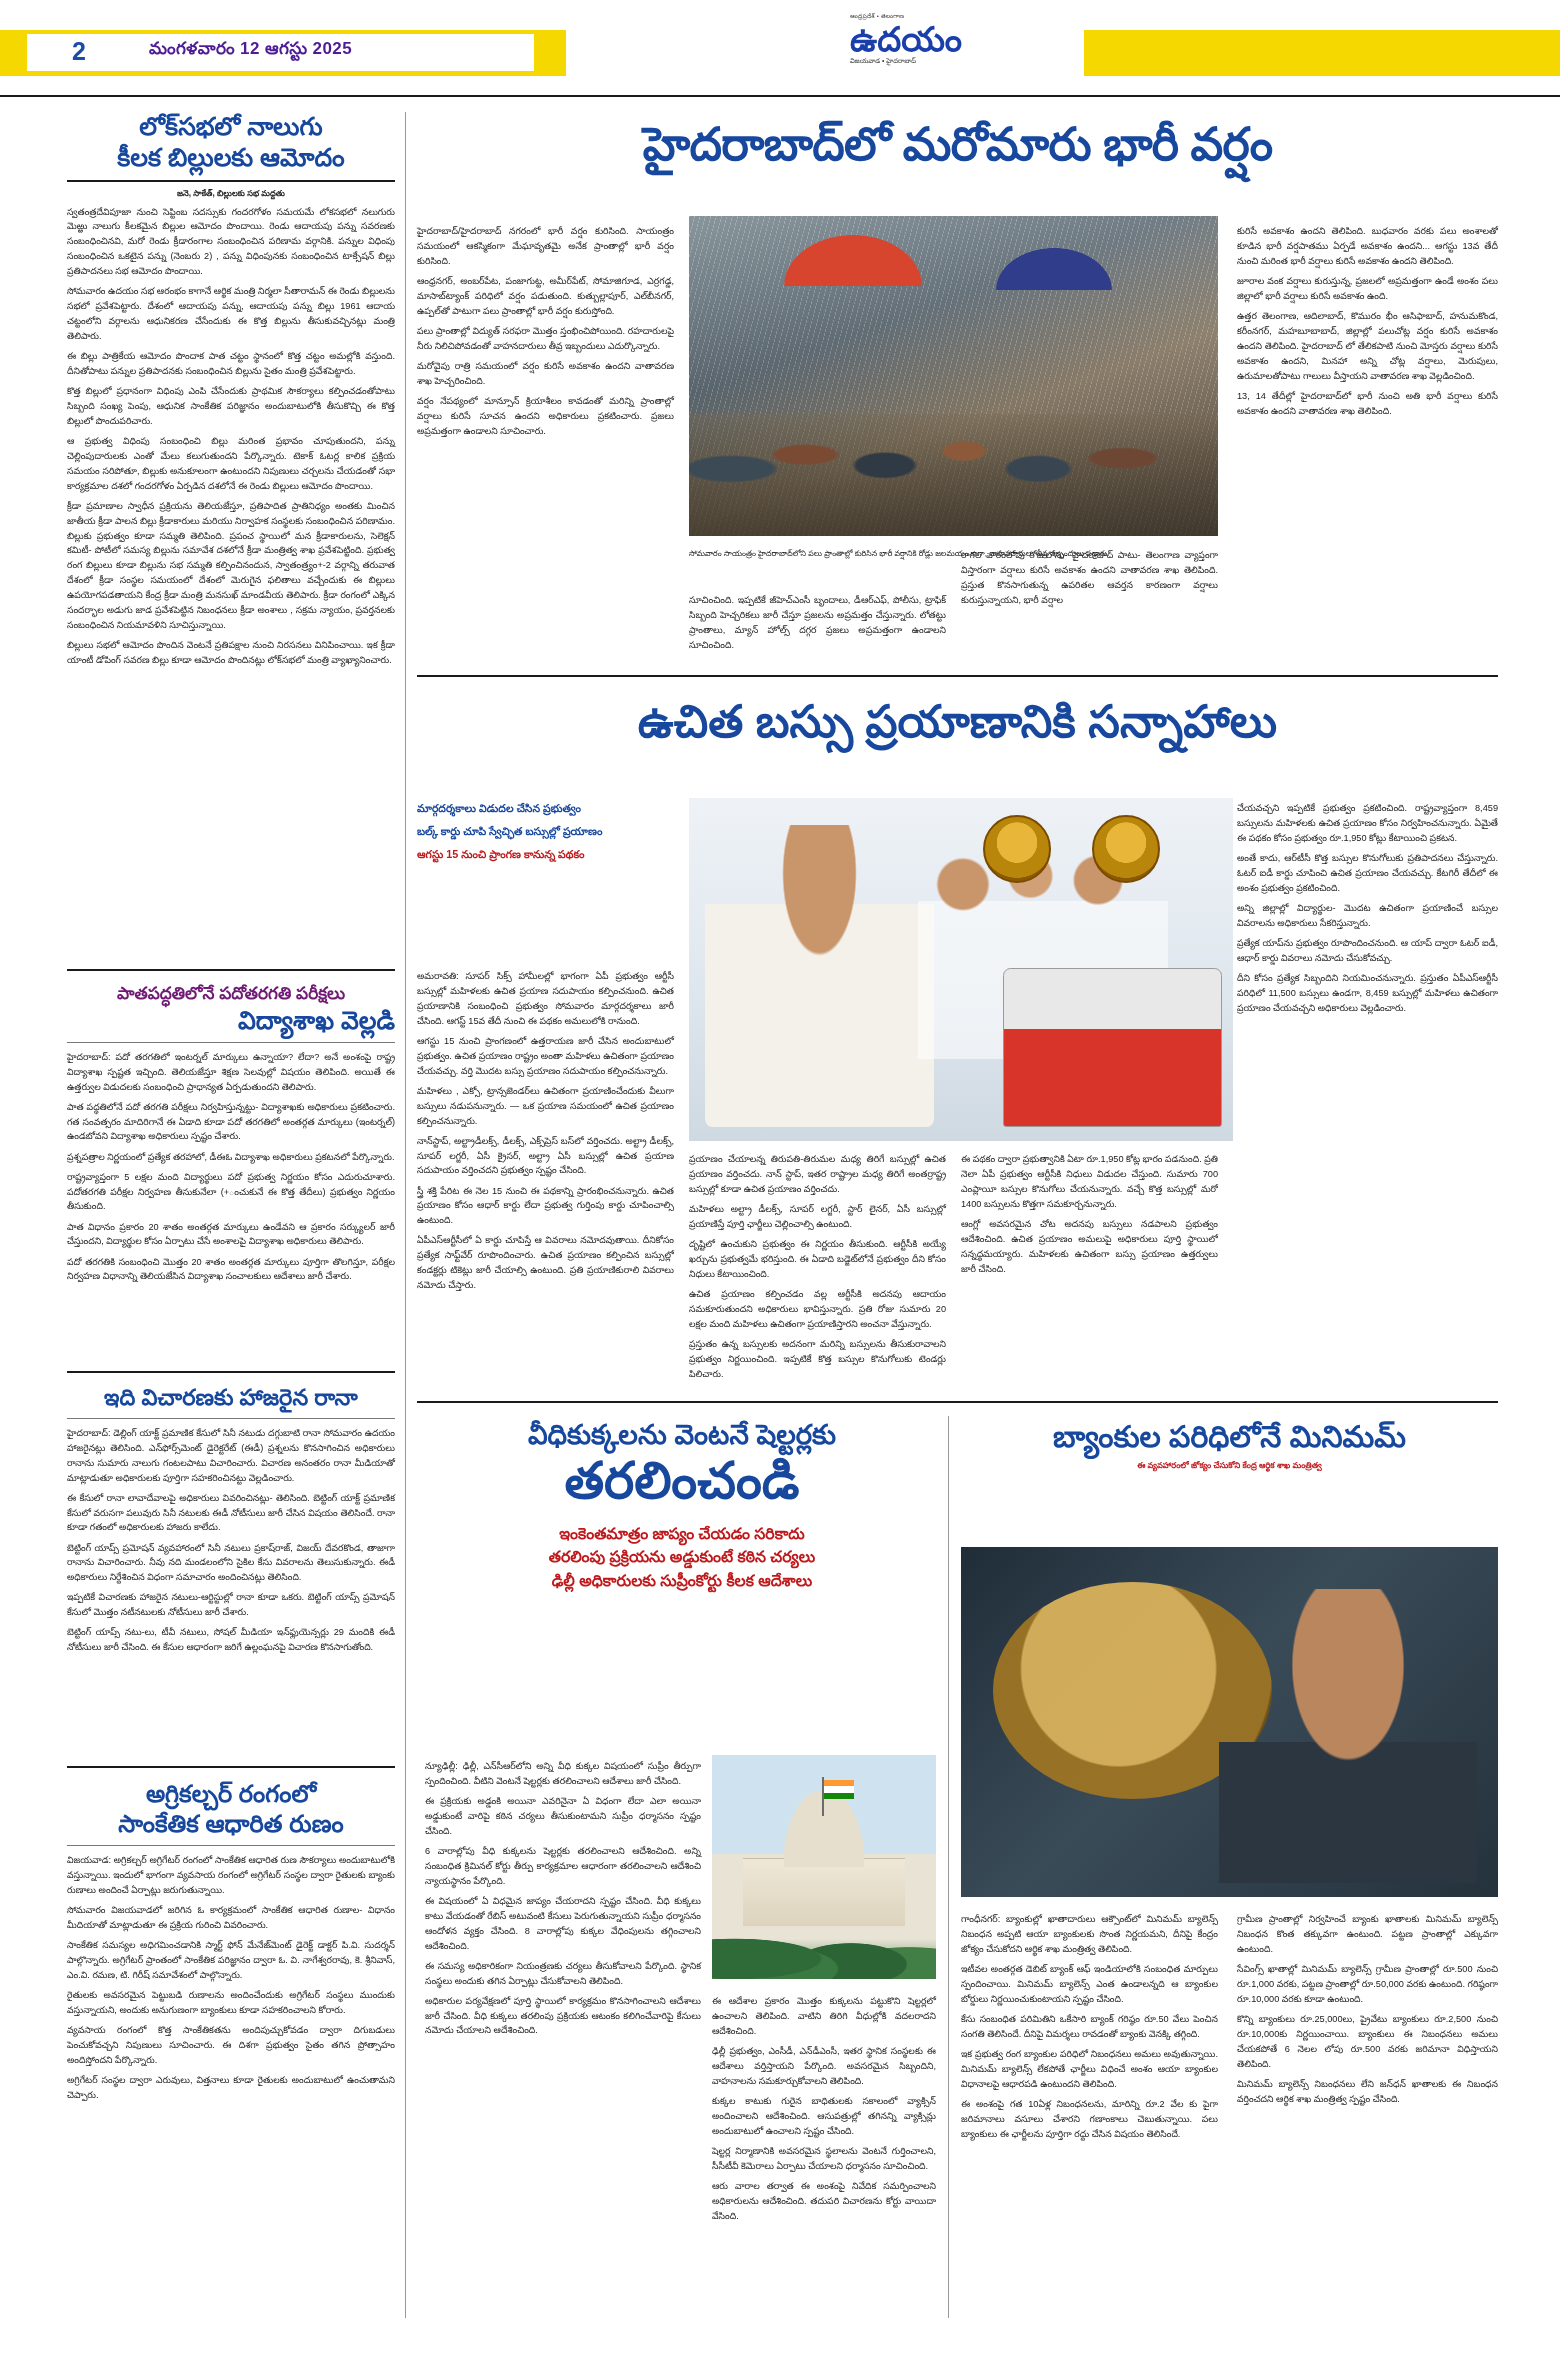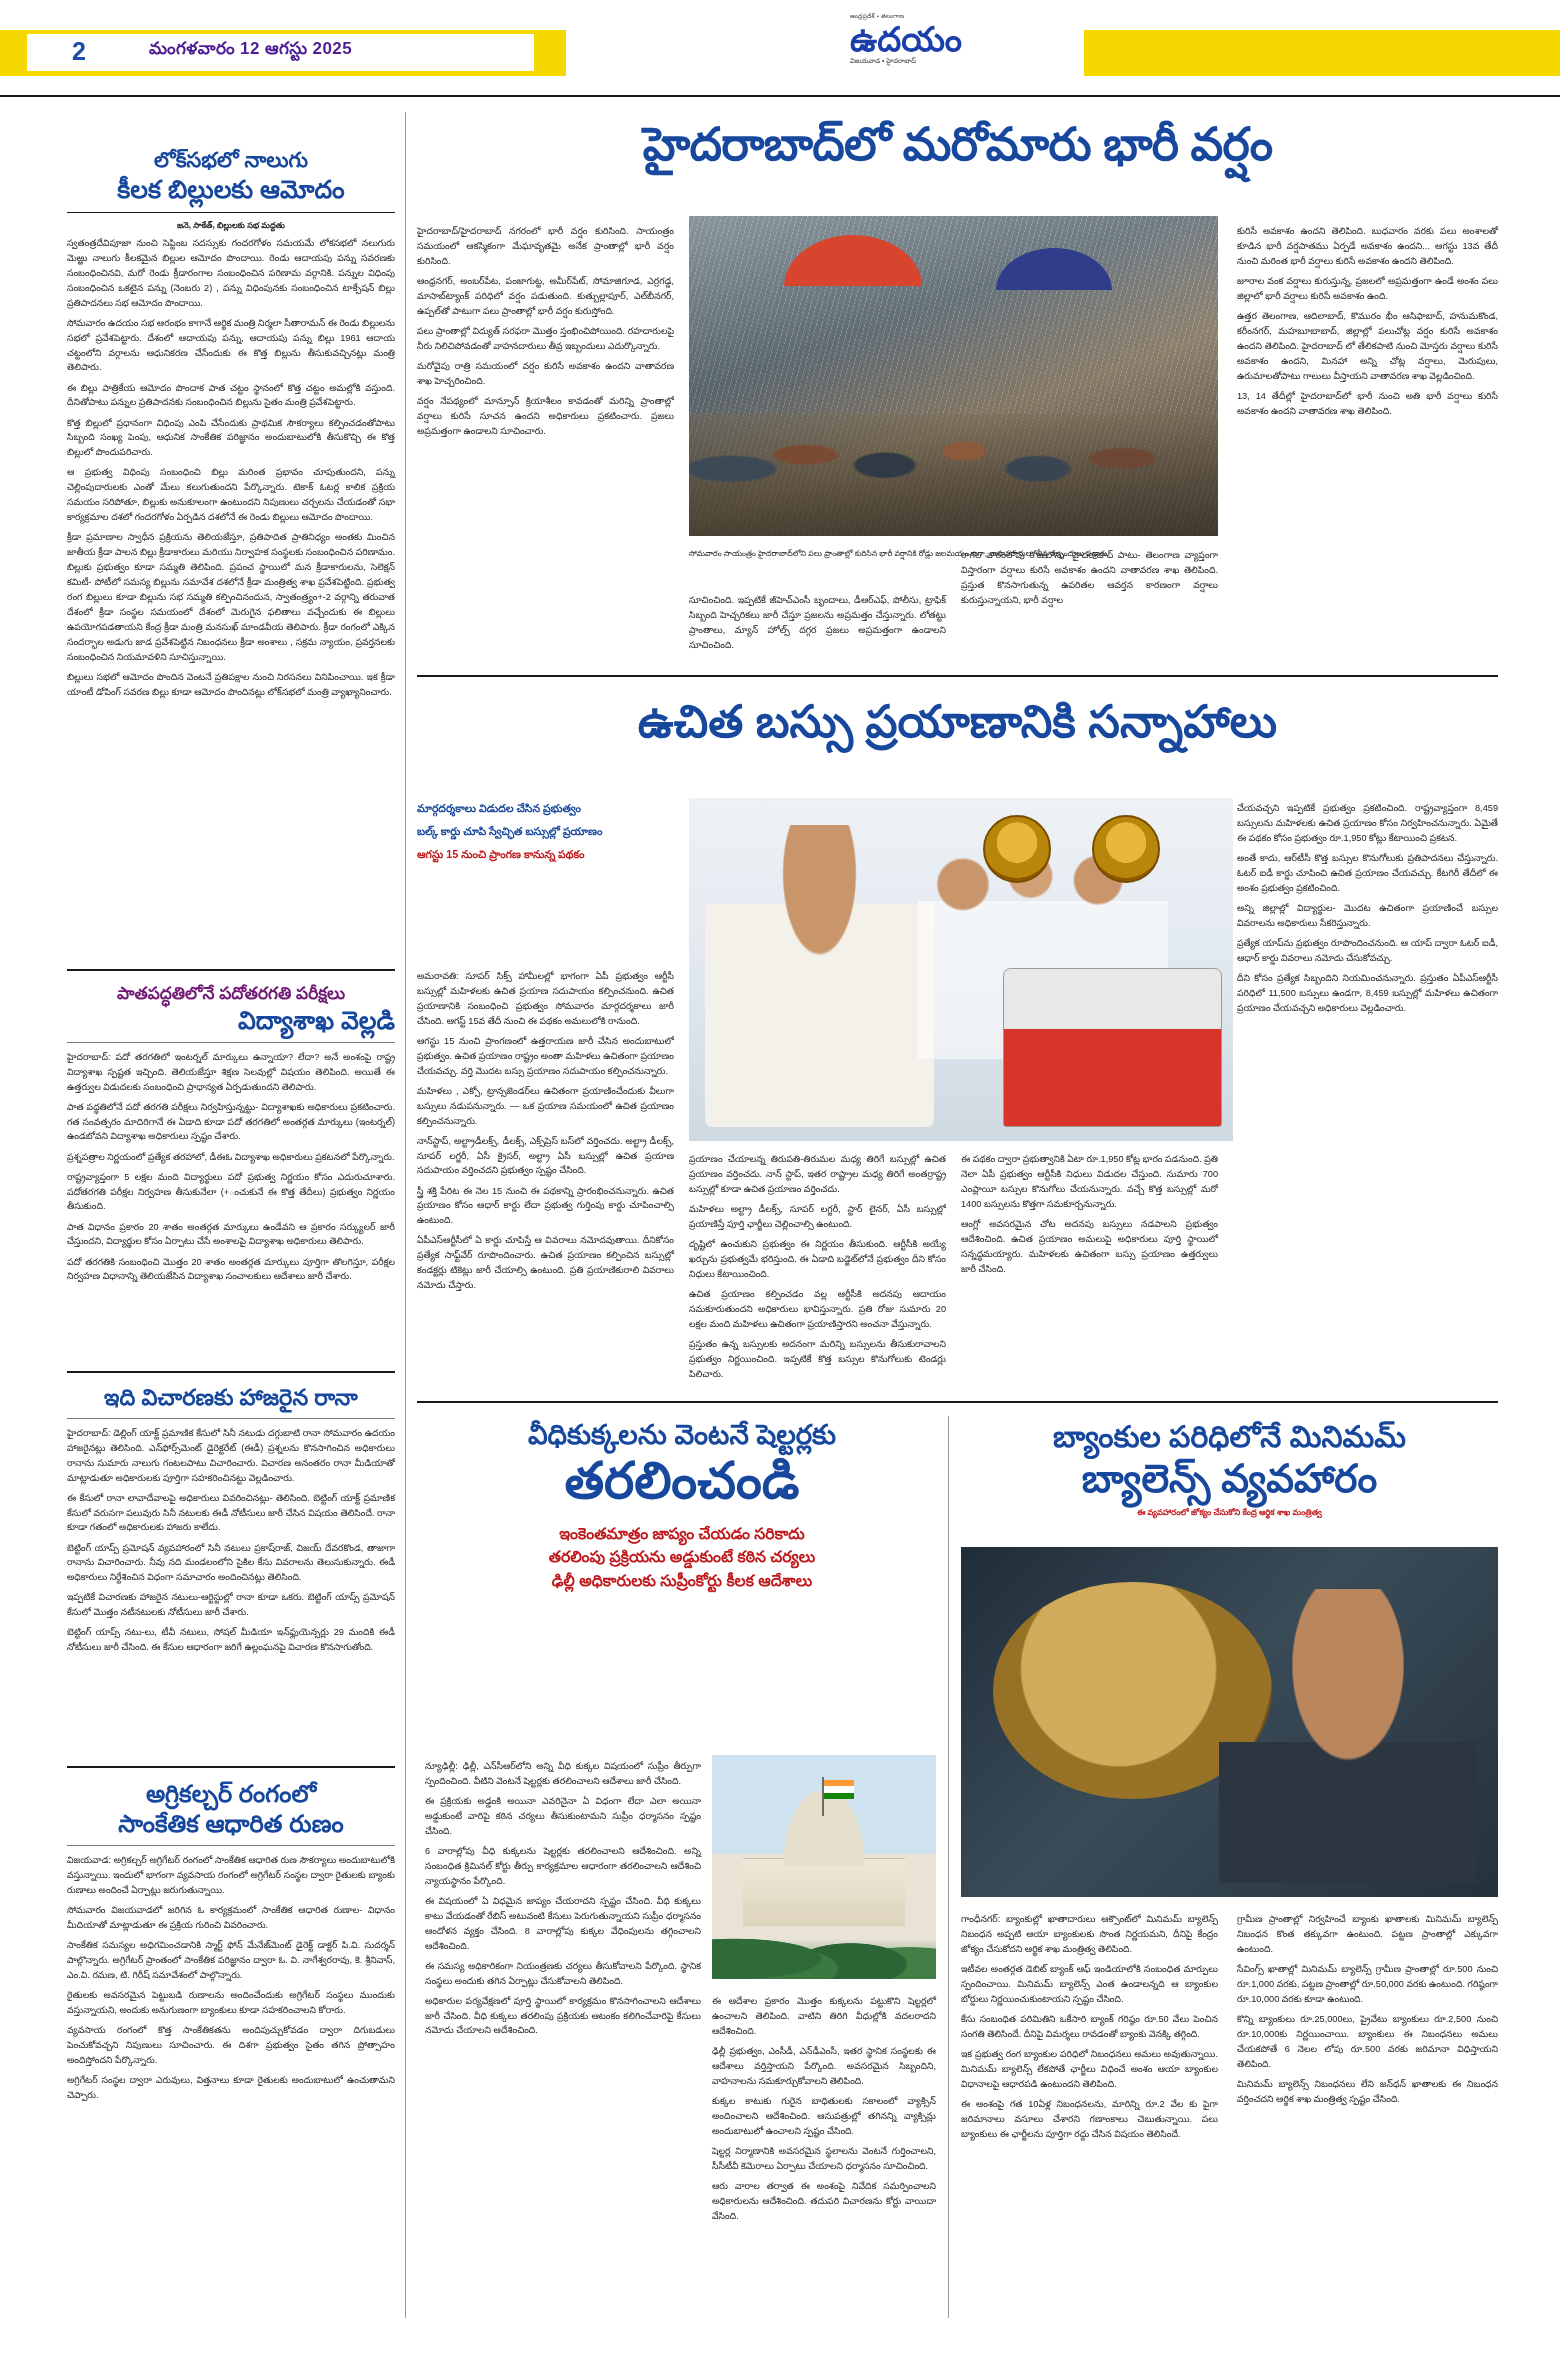--- a/index.html
+++ b/index.html
@@ -298,21 +298,21 @@
     <div class="mast-date">మంగళవారం  12 ఆగస్టు  2025</div>
     <div class="mast-logo">
       <div class="tiny">ఆంధ్రప్రదేశ్ • తెలంగాణ</div>
       <div class="brand">ఉదయం</div>
       <div class="sub">విజయవాడ • హైదరాబాద్</div>
     </div>
     <div class="mast-rule"></div>
   </div>
 
   <div style="position:absolute;left:67px;top:112px;width:328px;">
-    <div class="head-blue centered" style="font-size:21px;margin-top:36px;">లోక్‌సభలో నాలుగు</div>
+    <div class="head-blue centered" style="font-size:25px;">లోక్‌సభలో నాలుగు</div>
     <div class="head-blue centered" style="font-size:25px;margin-top:3px;">కీలక బిల్లులకు ఆమోదం</div>
     <div class="rule-h" style="position:relative;height:1.5px;margin:9px 0 7.5px 0;width:100%;"></div>
     <div class="byline centered">జనె, సాకేత్‌, బిల్లులకు సభ మద్దతు</div>
     <div class="col-text">
       <p>స్వతంత్రదేవిపూజా నుంచి సెప్టింబ సదస్సుకు గందరగోళం సమయమే లోకసభలో నలుగురు మెఱ్ఱు నాలుగు కీలకమైన బిల్లుల ఆమోదం పొందాయి. రెండు ఆదాయపు పన్ను సవరణకు సంబంధించినవి, మరో రెండు క్రీడారంగాల సంబంధించిన పరిణామ వర్గానికి. పన్నుల విధింపు సంబంధించిన ఒకటైన పన్ను (నెంబరు 2) , పన్ను విధింపునకు సంబంధించిన టాక్సేషన్ బిల్లు ప్రతిపాదనలు సభ ఆమోదం పొందాయి.</p>
       <p>సోమవారం ఉదయం సభ ఆరంభం కాగానే ఆర్థిక మంత్రి నిర్మలా సీతారామన్ ఈ రెండు బిల్లులను సభలో ప్రవేశపెట్టారు. దేశంలో ఆదాయపు పన్ను, ఆదాయపు పన్ను బిల్లు 1961 ఆదాయ చట్టంలోని వర్గాలను ఆధునికరణ చేసేందుకు ఈ కొత్త బిల్లును తీసుకువచ్చినట్లు మంత్రి తెలిపారు.</p>
       <p>ఈ బిల్లు పాత్రికేయ ఆమోదం పొందాక పాత చట్టం స్థానంలో కొత్త చట్టం అమల్లోకి వస్తుంది. దీనితోపాటు పన్నుల ప్రతిపాదనకు సంబంధించిన బిల్లును సైతం మంత్రి ప్రవేశపెట్టారు.</p>
       <p>కొత్త బిల్లులో ప్రధానంగా విధింపు ఎంపి చేసేందుకు ప్రాథమిక సౌకర్యాలు కల్పించడంతోపాటు సిబ్బంది సంఖ్య పెంపు, ఆధునిక సాంకేతిక పరిజ్ఞానం అందుబాటులోకి తీసుకొచ్చి ఈ కొత్త బిల్లులో పొందుపరిచారు.</p>
       <p>ఆ ప్రభుత్వ విధింపు సంబంధించి బిల్లు మరింత ప్రభావం చూపుతుందని, పన్ను చెల్లింపుదారులకు ఎంతో మేలు కలుగుతుందని పేర్కొన్నారు. టెకాక్ ఓటర్ల కాలిక ప్రక్రియ సమయం సరిపోతూ, బిల్లుకు అనుకూలంగా ఉంటుందని నిపుణులు చర్చలను చేయడంతో సభా కార్యక్రమాల దశలో గందరగోళం ఏర్పడిన దశలోనే ఈ రెండు బిల్లులు ఆమోదం పొందాయి.</p>
       <p>క్రీడా ప్రమాణాల స్వాధీన ప్రక్రియను తెలియజేస్తూ, ప్రతిపాదిత ప్రాతినిధ్యం అంతకు మించిన జాతీయ క్రీడా పాలన బిల్లు క్రీడాకారులు మరియు నిర్వాహక సంస్థలకు సంబంధించిన పరిణామం. బిల్లుకు ప్రభుత్వం కూడా సమ్మతి తెలిపింది. ప్రపంచ స్థాయిలో మన క్రీడాకారులను, సెలెక్షన్ కమిటీ- పోటీలో సమస్య బిల్లును సమావేశ దశలోనే క్రీడా మంత్రిత్వ శాఖ ప్రవేశపెట్టింది. ప్రభుత్వ రంగ బిల్లులు కూడా బిల్లును సభ సమ్మతి కల్పించినందున, స్వాతంత్ర్యం+-2 వర్గాన్ని తరువాత దేశంలో క్రీడా సంస్థల సమయంలో దేశంలో మెరుగైన ఫలితాలు వచ్చేందుకు ఈ బిల్లులు ఉపయోగపడతాయని కేంద్ర క్రీడా మంత్రి మనసుఖ్ మాండవీయ తెలిపారు. క్రీడా రంగంలో ఎక్కిన సందర్భాల అడుగు జాడ ప్రవేశపెట్టిన నిబంధనలు క్రీడా అంశాలు , సక్రమ న్యాయం, ప్రవర్తనలకు సంబంధించిన నియమావళిని సూచిస్తున్నాయి.</p>
@@ -485,21 +485,20 @@
   <div style="position:absolute;left:712px;top:1994px;width:224px;" class="col-text">
     <p>ఈ ఆదేశాల ప్రకారం మెుత్తం కుక్కలను పట్టుకొని షెల్టర్లలో ఉంచాలని తెలిపింది. వాటిని తిరిగి వీధుల్లోకి వదలరాదని ఆదేశించింది.</p>
     <p>ఢిల్లీ ప్రభుత్వం, ఎంసీడీ, ఎన్‌డీఎంసీ, ఇతర స్థానిక సంస్థలకు ఈ ఆదేశాలు వర్తిస్తాయని పేర్కొంది. అవసరమైన సిబ్బందిని, వాహనాలను సమకూర్చుకోవాలని తెలిపింది.</p>
     <p>కుక్కల కాటుకు గురైన బాధితులకు సకాలంలో వ్యాక్సిన్ అందించాలని ఆదేశించింది. ఆసుపత్రుల్లో తగినన్ని వ్యాక్సిన్లు అందుబాటులో ఉంచాలని స్పష్టం చేసింది.</p>
     <p>షెల్టర్ల నిర్మాణానికి అవసరమైన స్థలాలను వెంటనే గుర్తించాలని, సీసీటీవీ కెమెరాలు ఏర్పాటు చేయాలని ధర్మాసనం సూచించింది.</p>
     <p>ఆరు వారాల తర్వాత ఈ అంశంపై నివేదిక సమర్పించాలని అధికారులను ఆదేశించింది. తదుపరి విచారణను కోర్టు వాయిదా వేసింది.</p>
   </div>
 
   <div style="position:absolute;left:961px;top:1420px;width:537px;">
     <div class="head-blue centered" style="font-size:30px;">బ్యాంకుల పరిధిలోనే మినిమమ్</div>
-    <div class="head-blue centered" style="font-size:39px;margin-top:3px;">బ్యాలెన్స్ వ్యవహారం</div>
     <div class="small-red-line" style="margin-top:7.5px;">ఈ వ్యవహారంలో జోక్యం చేసుకోని కేంద్ర ఆర్థిక శాఖ మంత్రిత్వ</div>
   </div>
 
   <div class="photo" style="left:961px;top:1547px;width:537px;height:350px;">
     <div class="ph-gov"></div>
     <div class="ph-rbi-seal"></div>
     <div class="ph-face"></div>
   </div>
 
   <div style="position:absolute;left:961px;top:1912px;width:257px;" class="col-text">

